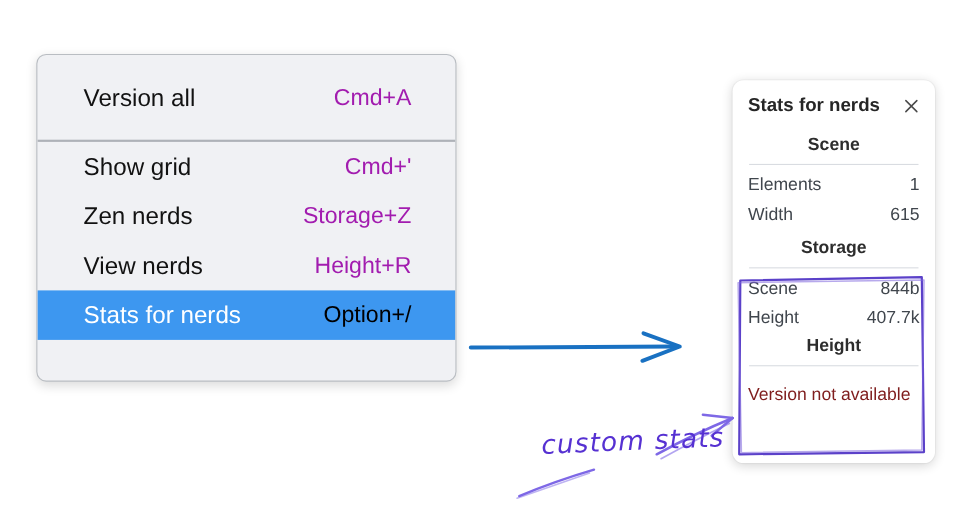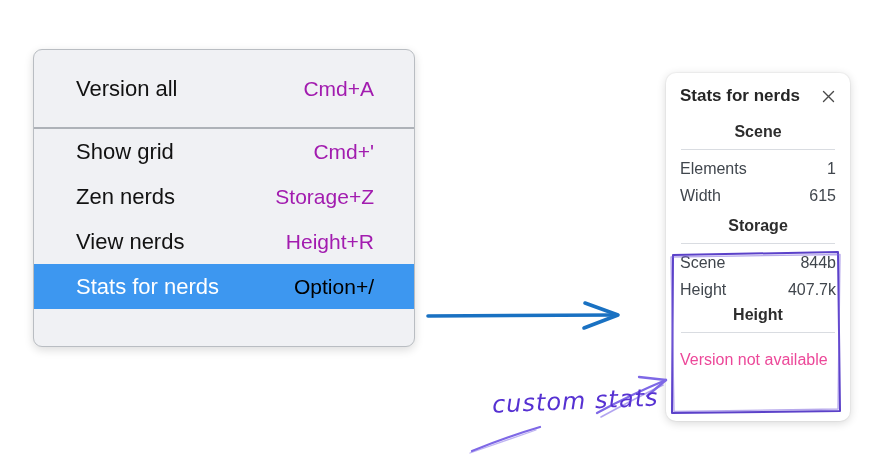--- a/index.html
+++ b/index.html
@@ -35,21 +35,21 @@
   }
   .panel-header{display:flex;justify-content:space-between;align-items:center;}
   .panel-title{font-weight:bold;font-size:17px;color:#262626;}
   .close-btn{width:16px;height:16px;display:flex;align-items:center;justify-content:center;cursor:pointer;}
   .sec-title{text-align:center;font-weight:bold;font-size:16px;color:#2d2d2d;}
   .sec-title.scene{margin-top:17px;}
   .sec-title.storage{margin-top:8px;}
   .sec-title.version{margin-top:3px;}
   .hr{height:1px;background:#d9dce1;margin:8px 1px 5px;}
   .row{display:flex;justify-content:space-between;font-size:16px;line-height:27px;color:#40464d;}
-  .note{font-size:16px;color:#ec4899;margin-top:14px;line-height:25px;}
+  .note{font-size:16px;color:#7f1d1d;margin-top:14px;line-height:25px;}
 
   
   .overlay{position:absolute;left:0;top:0;width:873px;height:461px;pointer-events:none;}
   .annotation{
     position:absolute;left:492px;top:387px;width:170px;
     font-family:"DejaVu Sans",sans-serif;font-style:italic;
     font-size:24px;letter-spacing:1px;color:#5631d2;
     transform:rotate(-2.5deg);white-space:nowrap;
   }
 </style>

